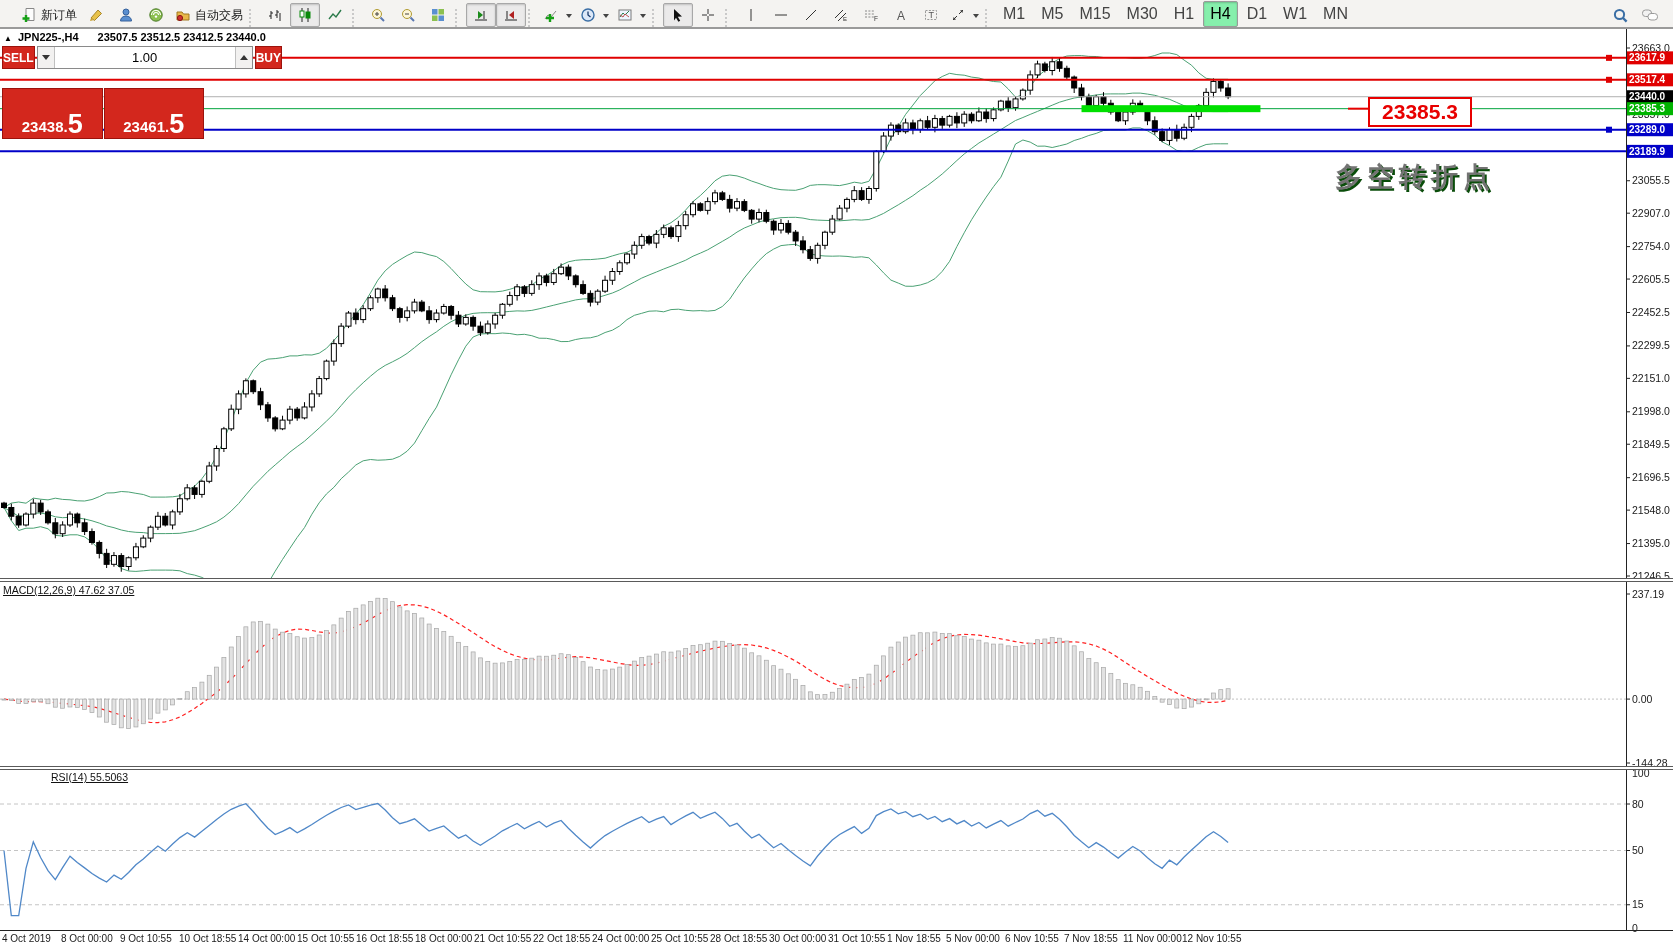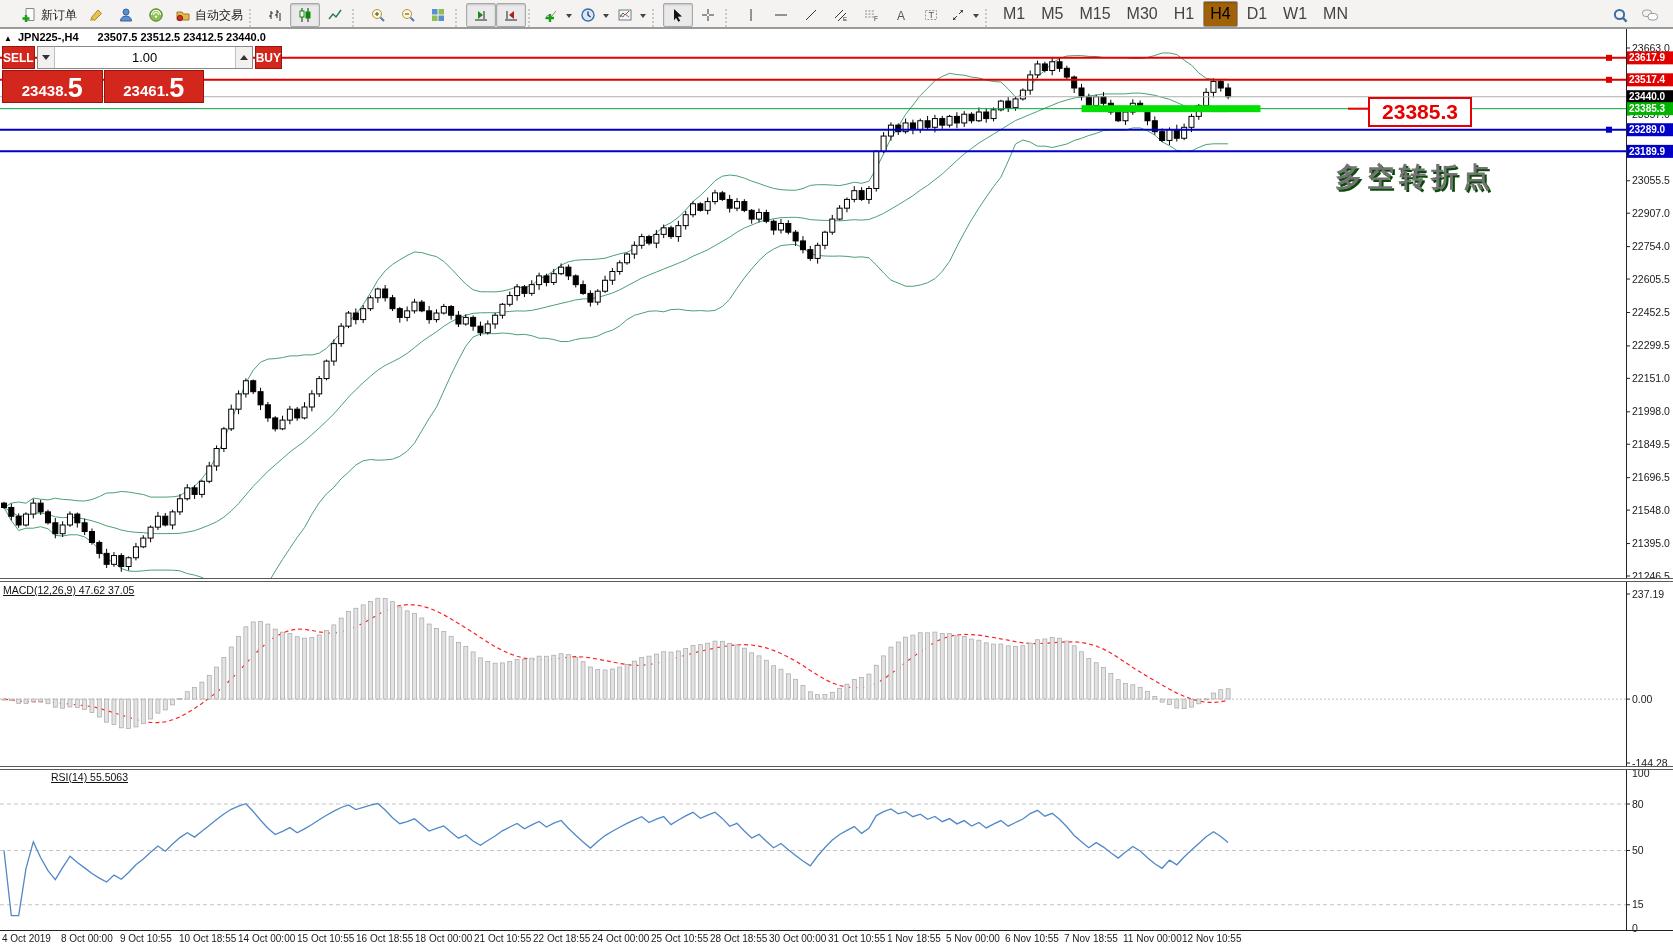--- a/index.html
+++ b/index.html
@@ -9,21 +9,21 @@
   .toolbar{position:absolute;top:0;left:0;right:0;height:27px;background:#f4f3f1;
            border-bottom:1px solid #9a9a9a;display:flex;align-items:flex-end;z-index:10;
            padding-left:17px;}
   .grip{width:5px;height:18px;border-left:2px dotted #c9c9c9;margin:0 4px 0 2px;}
   .tb-btn{height:22px;min-width:22px;display:flex;align-items:center;justify-content:center;
           gap:4px;padding:0 3px;border:1px solid transparent;border-radius:2px;cursor:default;}
   .tb-btn.pressed{background:#ebeaea;border-color:#a8a8a8;box-shadow:inset 0 1px 2px rgba(0,0,0,.18);}
   .tb-btn .lbl{font-size:12px;color:#1a1a1a;white-space:nowrap;}
   .dd::after{content:"";border:3px solid transparent;border-top:4px solid #444;margin-left:3px;margin-top:4px;}
   .tf-btn{font-size:16px;color:#444;padding:3px 6px;border:1px solid transparent;border-radius:2px;}
-  .tf-btn.active{background:#a16207;border-color:#9a9a9a;box-shadow:inset 0 1px 2px rgba(0,0,0,.2);color:#000;}
+  .tf-btn.active{background:#86efac;border-color:#9a9a9a;box-shadow:inset 0 1px 2px rgba(0,0,0,.2);color:#000;}
   .tb-right{margin-left:auto;display:flex;align-items:center;margin-right:8px;}
   .ico{display:block;}
   
   .chart{position:absolute;inset:0;z-index:1;background:#fff;}
   svg text{font-family:"Liberation Sans",sans-serif;}
   .symbol-header{position:absolute;left:4px;top:31px;font-size:11px;font-weight:bold;color:#000;z-index:5;}
   .symbol-header .arrow{font-size:8px;margin-right:3px;}
   .pane-separator{position:absolute;left:0;right:0;height:2px;border-top:1.5px solid #5a5a5a;
                   border-bottom:1.5px solid #5a5a5a;background:#fff;z-index:4;cursor:row-resize;}
   .ind-label{position:absolute;left:3px;font-size:10.5px;color:#111;z-index:5;text-decoration:underline;}
@@ -32,21 +32,21 @@
   .tp-row1{display:flex;height:23px;gap:2px;}
   .tp-sell,.tp-buy{width:49px;background:#d3271d;border:1px solid #9c120c;color:#fff;
                    font-size:12px;font-weight:bold;font-family:inherit;padding:0;}
   .tp-vol{display:flex;flex:1;border:1px solid #8a8a8a;background:#a16207;}
   .tp-spin{width:17px;background:#f2f1f0;border:none;border-right:1px solid #c0c0c0;
            display:flex;align-items:center;justify-content:center;padding:0;}
   .tp-spin.right{border-right:none;border-left:1px solid #c0c0c0;}
   .car-dn{width:0;height:0;border:4px solid transparent;border-top:5px solid #333;margin-top:4px;}
   .car-up{width:0;height:0;border:4px solid transparent;border-bottom:5px solid #333;margin-bottom:4px;}
   .tp-input{flex:1;border:none;outline:none;text-align:center;font-size:13px;font-family:inherit;min-width:10px;}
-  .tp-row2{display:flex;margin-top:1px;height:33px;gap:1px;border-radius:10px;}
+  .tp-row2{display:flex;margin-top:19px;height:51px;gap:1px;border-radius:10px;}
   .tp-price{flex:1;background:#d3271d;border:1px solid #9c120c;color:#fff;display:flex;
             align-items:flex-end;justify-content:center;padding-bottom:1px;cursor:pointer;}
   .tp-price .int{font-size:15px;font-weight:bold;line-height:20px;}
   .tp-price .dot{font-size:15px;font-weight:bold;line-height:20px;}
   .tp-price .big{font-size:27px;font-weight:bold;line-height:26px;}
   
   .callout{position:absolute;left:1368px;top:97px;width:100px;height:26px;border:2px solid #e80000;
            background:#fff;color:#e80000;font-size:21px;font-weight:bold;text-align:center;
            line-height:26px;z-index:6;}
   .cn-note{position:absolute;left:1335px;top:159px;font-size:27px;font-weight:bold;color:#737373;

